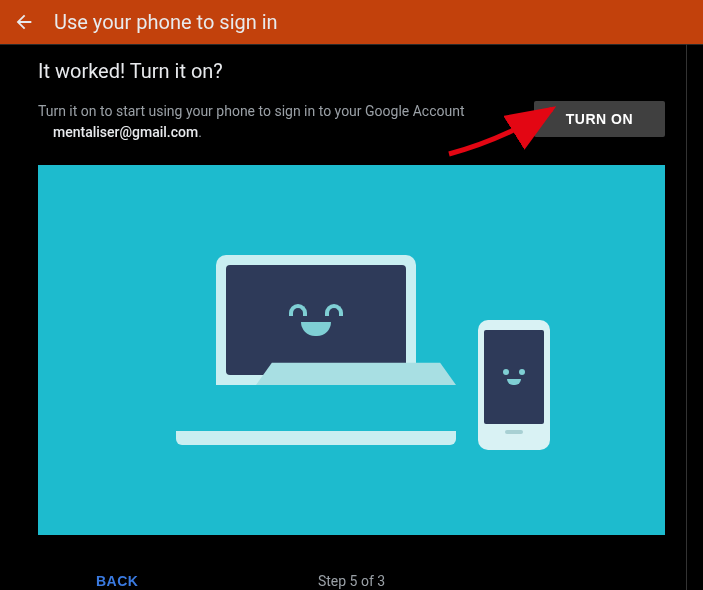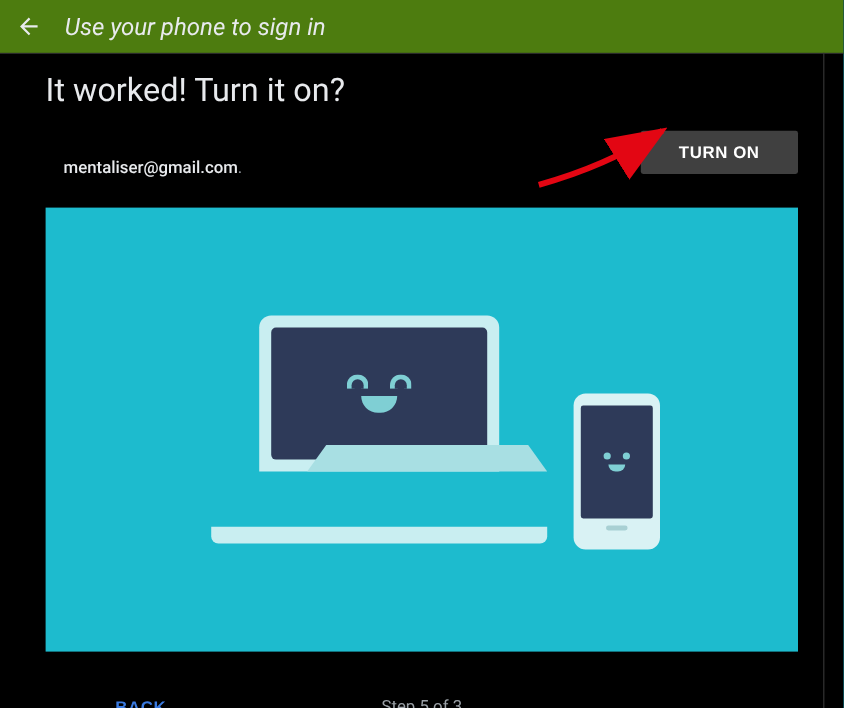--- a/index.html
+++ b/index.html
@@ -12,23 +12,22 @@
       background: #000;
       width: 703px;
       height: 590px;
       overflow: hidden;
       position: relative;
     }
     .header {
       display: flex;
       align-items: center;
       padding: 10px 12px;
-      background: #4d7c0f;
+      background: #c2410c;
       border-bottom: 1px solid #2a2a2a;
-      font-style: italic;
     }
     .back-arrow {
       width: 24px;
       height: 24px;
       display: flex;
       align-items: center;
       justify-content: center;
       margin-right: 18px;
       cursor: pointer;
     }
@@ -39,21 +38,21 @@
       color: #e8eaed;
       font-size: 20px;
       font-weight: 400;
     }
     .content {
       padding: 14px 38px 0 38px;
       position: relative;
     }
     .heading {
       color: #e8eaed;
-      font-size: 27px;
+      font-size: 20px;
       font-weight: 400;
       margin-bottom: 18px;
     }
     .description-row {
       display: flex;
       justify-content: space-between;
       align-items: flex-start;
       margin-bottom: 22px;
     }
     .description {
@@ -268,20 +267,21 @@
       </svg>
   </div>
   <div class="header-title">Use your phone to sign in</div>
 </div>
 
 <div class="content">
   <div class="heading">It worked! Turn it on?</div>
 
   <div class="description-row">
     <div class="description">
+      <span>Turn it on to start using your phone to sign in to your Google Account</span>
       <br>
       <span class="email">mentaliser@gmail.com</span><span>.</span>
     </div>
     <button class="turn-on-btn">TURN ON</button>
   </div>
 
   <div class="arrow-annotation">
     <svg width="120" height="60" viewBox="0 0 120 60">
       <defs>
         <marker id="arrowhead" markerWidth="10" markerHeight="8" refX="9" refY="4" orient="auto">

